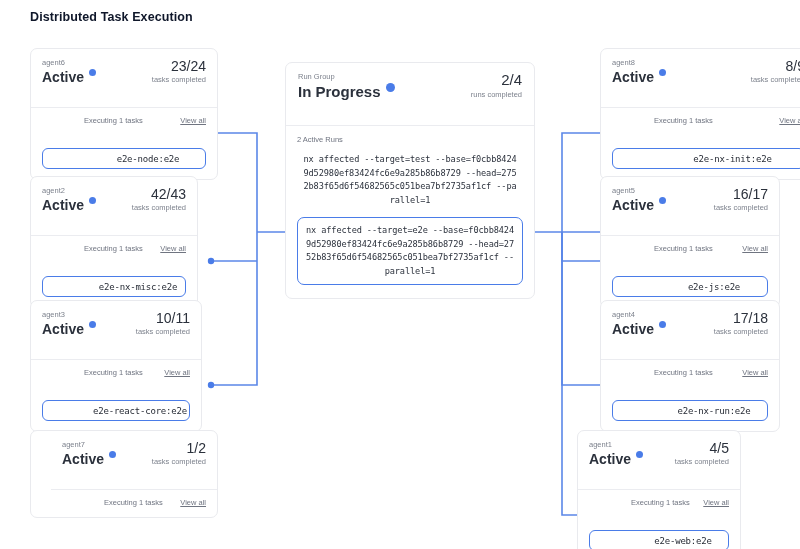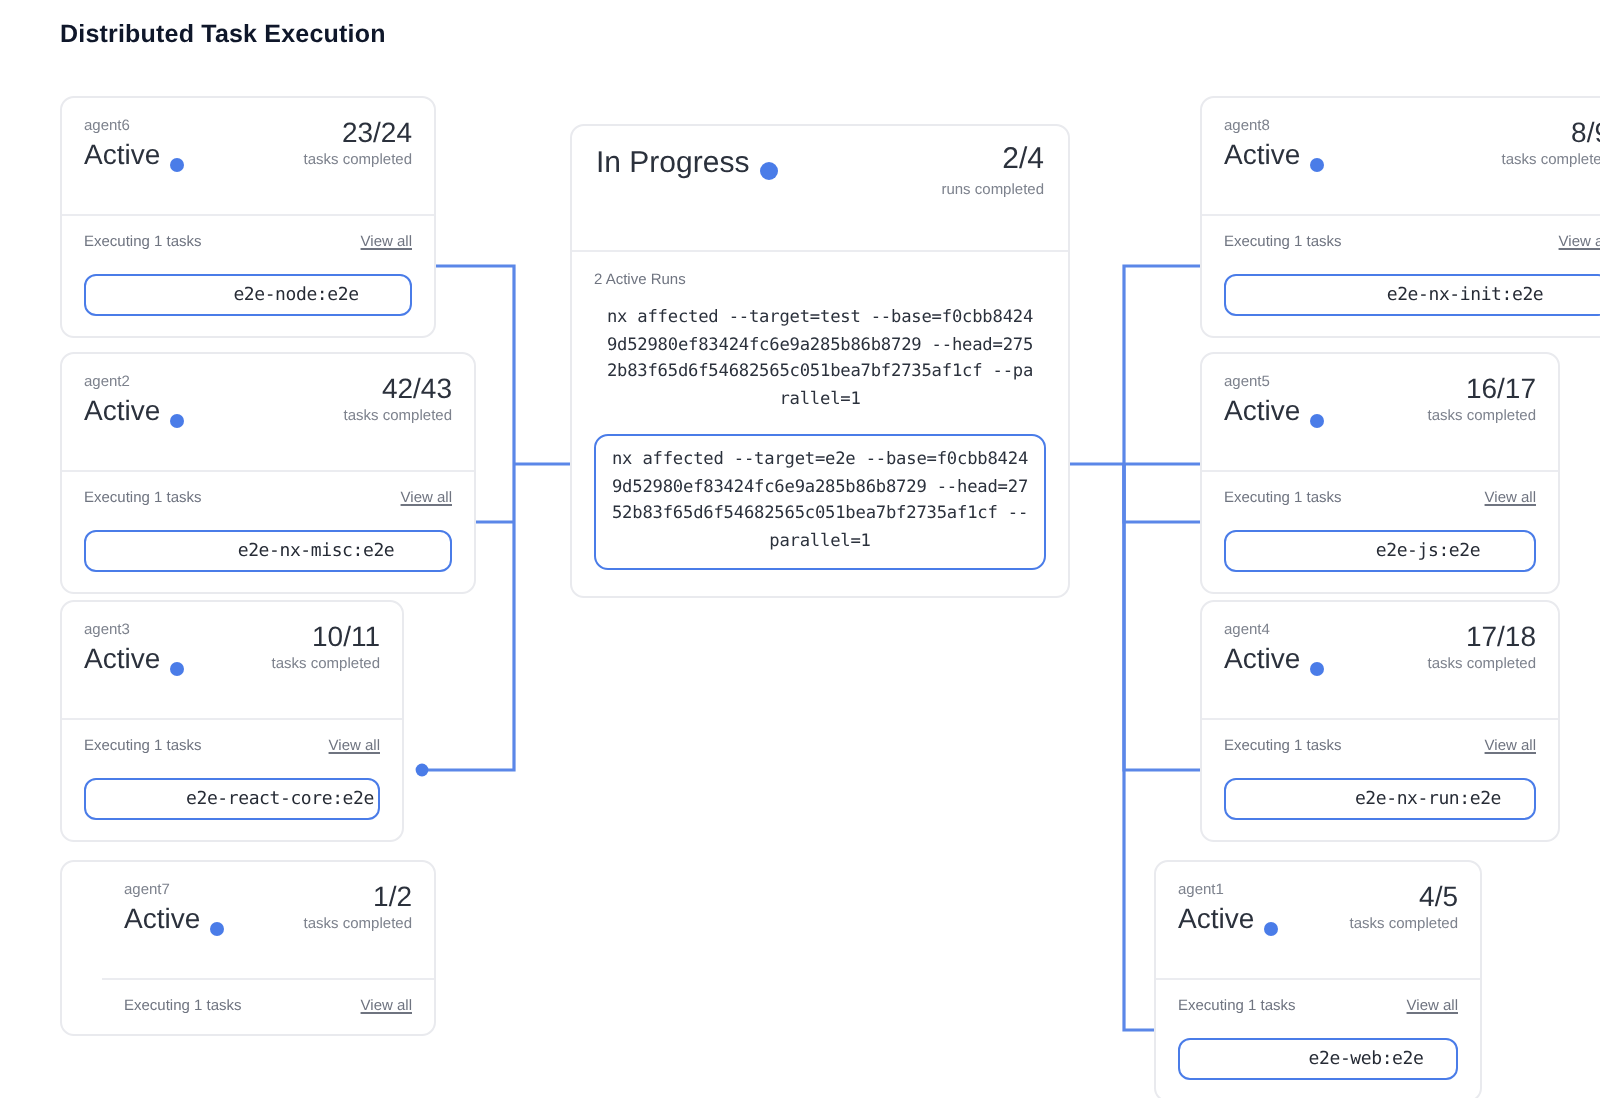--- a/index.html
+++ b/index.html
@@ -15,38 +15,38 @@
   }
   
   #wires{position:absolute;left:0;top:0;width:800px;height:549px;pointer-events:none;}
   
   .card{
     position:absolute;box-sizing:border-box;
     background:#ffffff;border:1px solid #e9eaee;border-radius:7px;
   }
   .card-top{padding:9px 11px 10px 11px;position:relative;min-height:39px;}
   .agent-name{font-size:7.5px;color:#7d828d;line-height:10px;}
-  .state-row{display:flex;align-items:flex-end;gap:5px;margin-top:1px;}
+  .state-row{display:flex;align-items:flex-start;gap:5px;margin-top:1px;font-weight:bold;}
   .state-text{font-size:14px;color:#2b313c;line-height:17px;}
   .dot{width:7px;height:7px;border-radius:50%;background:#4a7ce8;display:block;}
   .count{
     position:absolute;right:11px;top:9px;text-align:right;
     font-size:14px;color:#2b313c;line-height:16px;
   }
   .count-sub{
     position:absolute;right:11px;top:26px;text-align:right;
     font-size:7.5px;color:#7d828d;line-height:10px;
   }
   .divider{height:1px;background:#ebecf0;}
   .card-bottom{padding:8px 11px 10px 11px;position:relative;}
-  .exec-row{display:flex;justify-content:space-between;align-items:flex-start;}
+  .exec-row{display:flex;justify-content:space-between;align-items:flex-start;margin-left:42px;}
   .exec-label{font-size:7.5px;color:#6f7480;}
   .view-all{font-size:7.5px;color:#6f7480;text-decoration:underline;cursor:pointer;}
   .task-pill{
-    margin-top:12px;box-sizing:border-box;height:21px;
+    margin-top:23px;box-sizing:border-box;height:21px;
     border:1.3px solid #4a7ce8;border-radius:6px;
     display:flex;align-items:center;justify-content:center;
     font-family:"DejaVu Sans Mono", monospace;
     font-size:9px;color:#262b35;letter-spacing:-.2px;
     background:#ffffff;
     padding-left:48px;
   }
   .task-plain{
     margin-top:7px;height:21px;
     display:flex;align-items:center;justify-content:center;
@@ -123,21 +123,21 @@
   <div class="divider"></div>
   <div class="card-bottom">
     <div class="exec-row">
       <span class="exec-label">Executing 1 tasks</span>
       <span class="view-all">View all</span>
     </div>
     <div class="task-pill">e2e-node:e2e</div>
   </div>
 </div>
 
-<div class="card" style="left:30px;top:176px;width:208px;">
+<div class="card" style="left:30px;top:176px;width:168px;">
   <div class="card-top">
     <div class="agent-name">agent2</div>
     <div class="state-row">
       <span class="state-text">Active</span>
       <span class="dot"></span>
     </div>
     <div class="count">42/43</div>
     <div class="count-sub">tasks completed</div>
   </div>
   <div class="divider"></div>
@@ -184,20 +184,21 @@
   <div class="card-bottom">
     <div class="exec-row">
       <span class="exec-label">Executing 1 tasks</span>
       <span class="view-all">View all</span>
     </div>
   </div>
 </div>
 
 <div class="card" id="center-card">
   <div class="card-top">
+    <div class="agent-name">Run Group</div>
     <div class="state-row">
       <span class="state-text">In Progress</span>
       <span class="dot"></span>
     </div>
     <div class="count">2/4</div>
     <div class="count-sub">runs completed</div>
   </div>
   <div class="divider"></div>
   <div class="center-body">
     <div class="active-runs-label">2 Active Runs</div>

